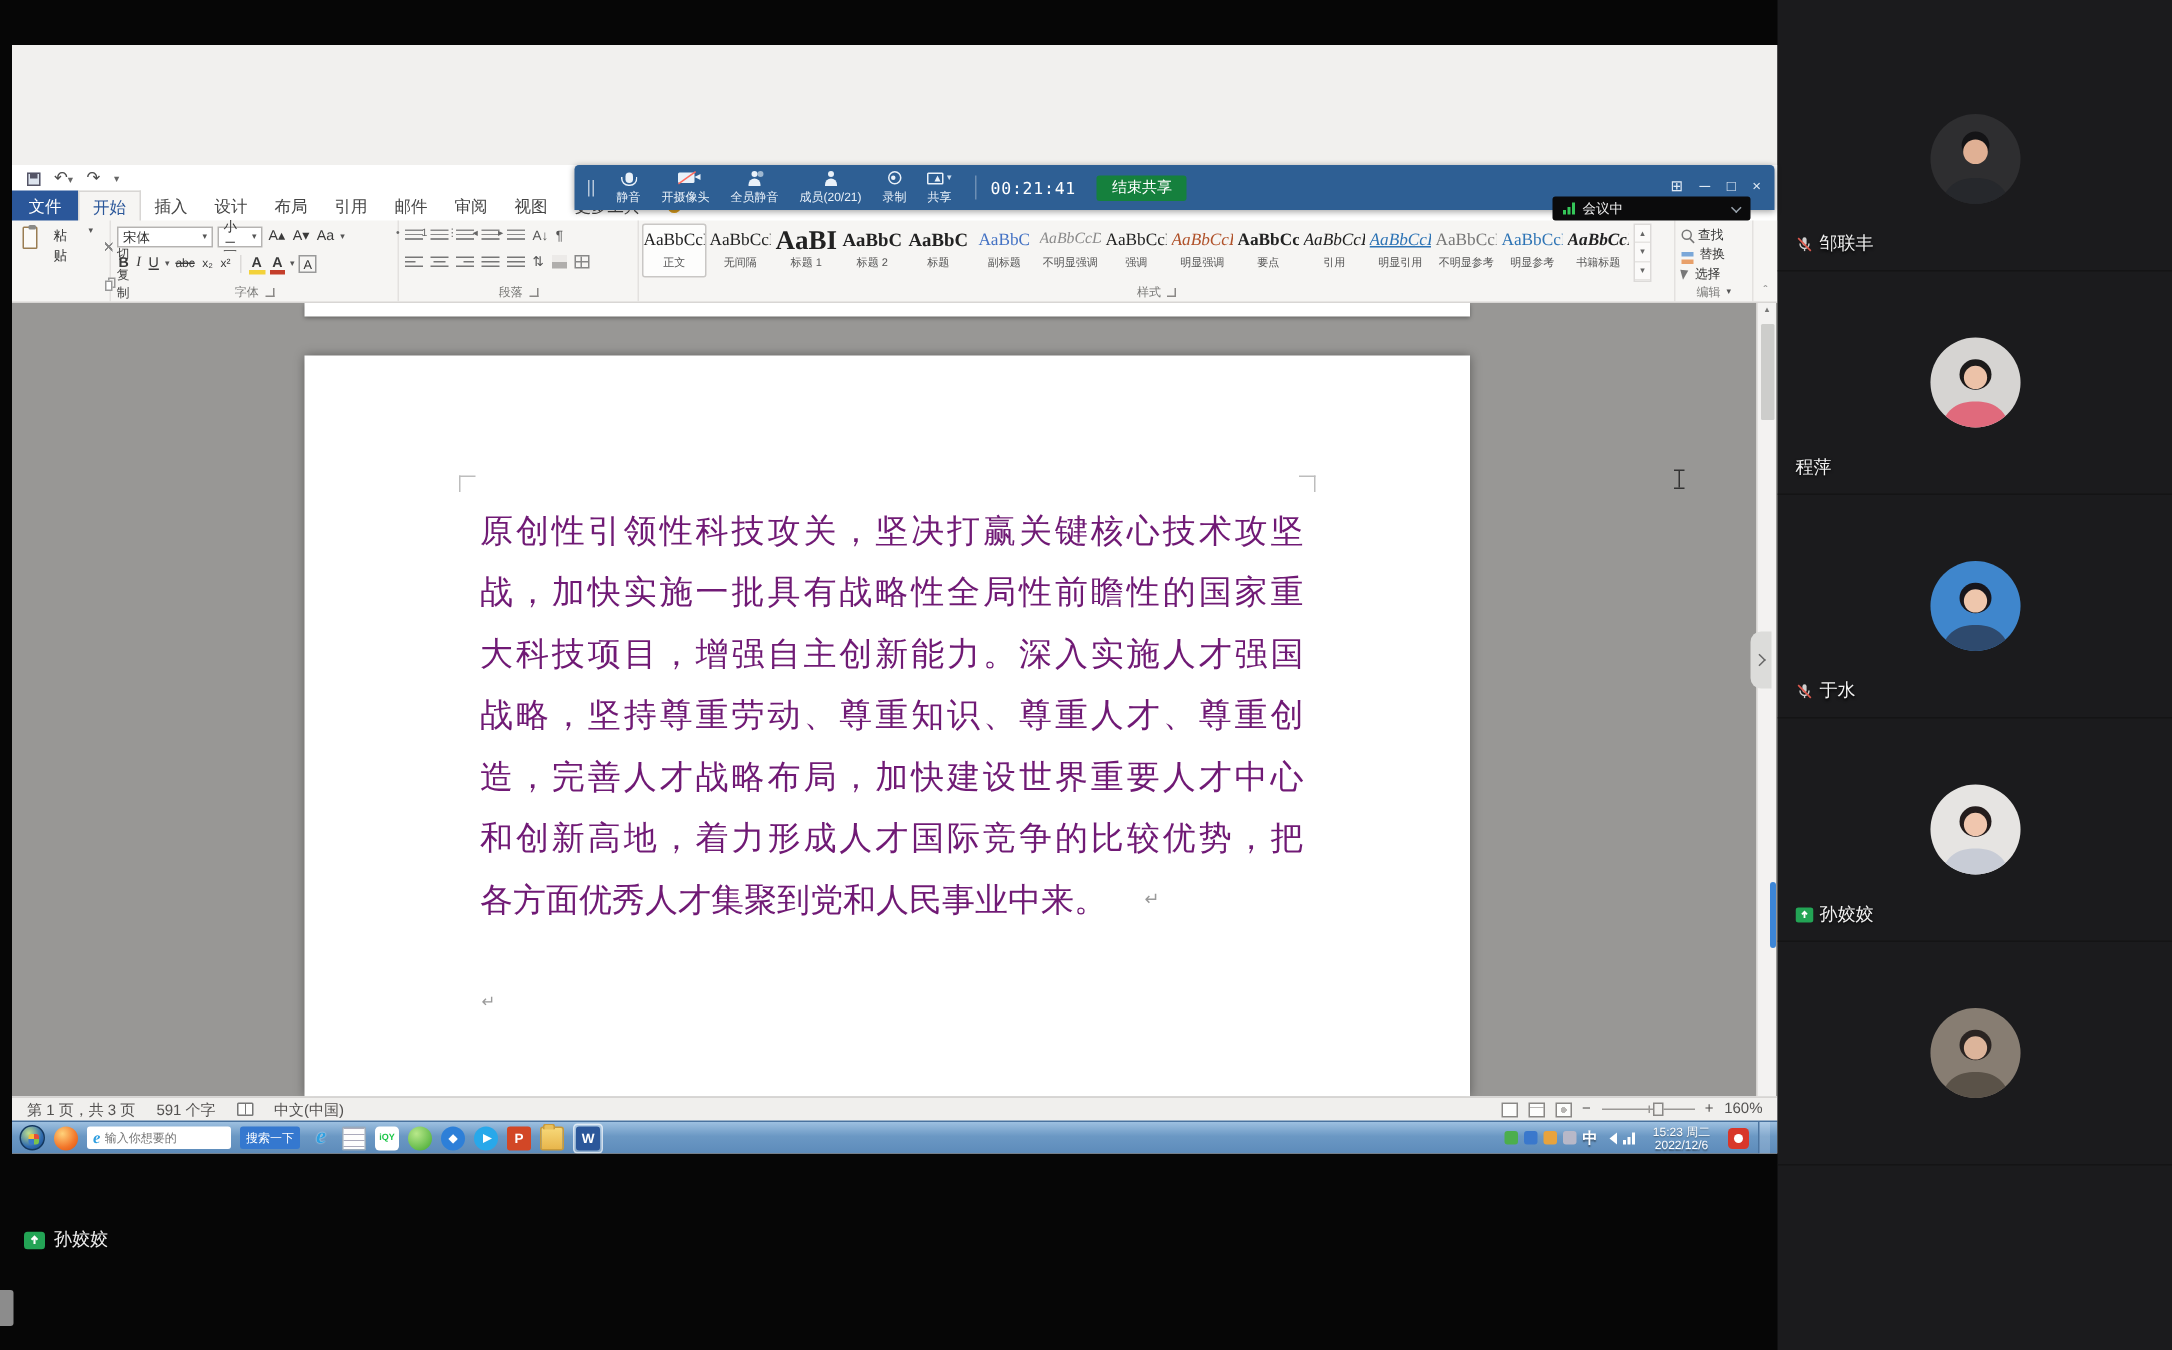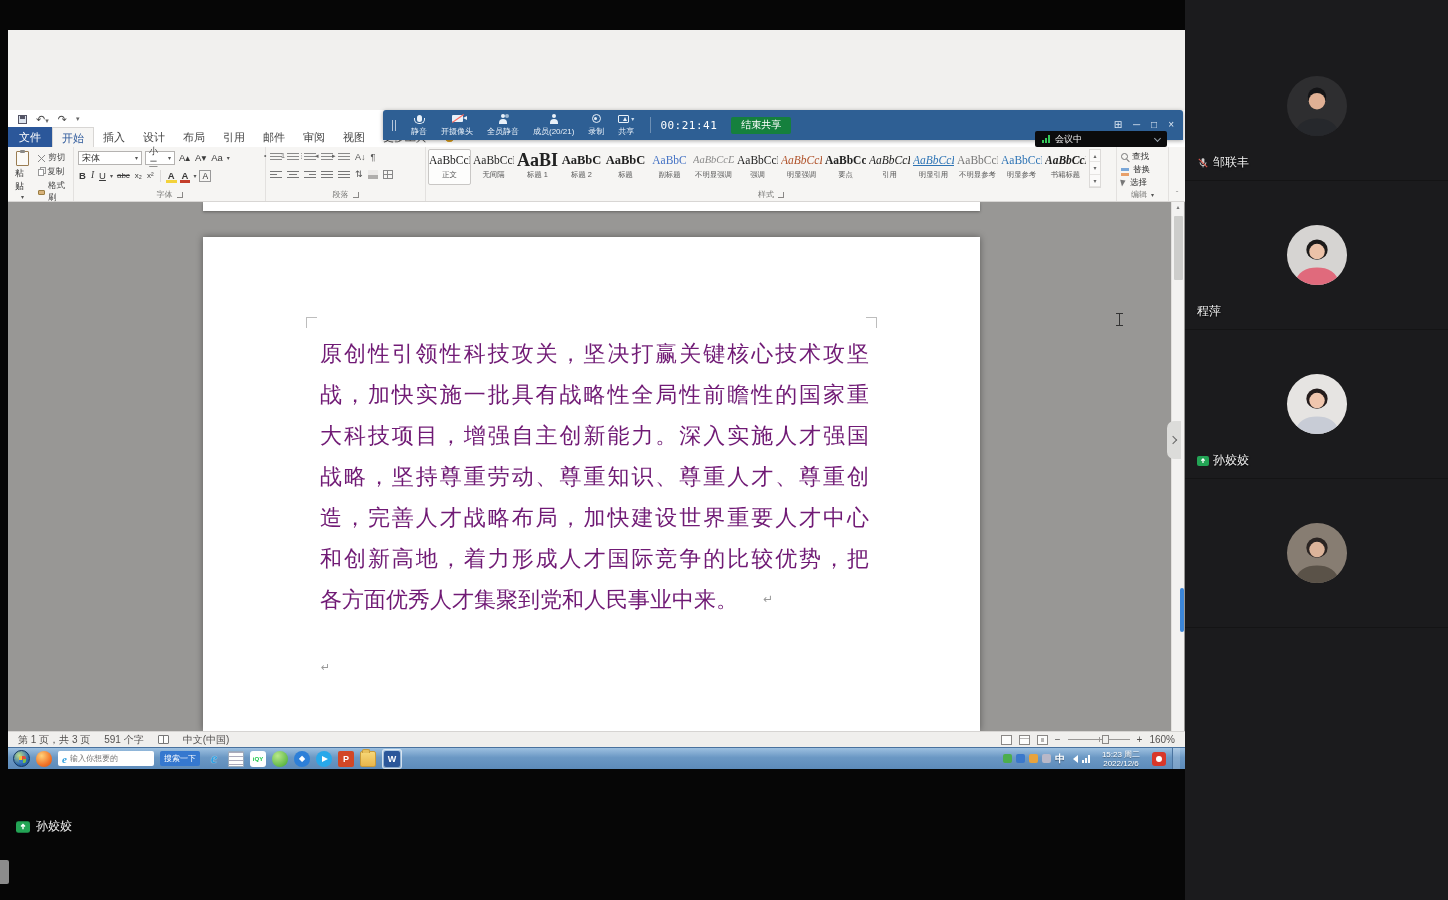--- a/index.html
+++ b/index.html
@@ -25,21 +25,21 @@
 .bulb{width:9px;height:9px;border-radius:50%;background:#f2c040;align-self:center;margin-left:9px;box-shadow:inset 0 -2px 0 #d89c20}
 
 
 .ribbon{position:absolute;left:0;top:37px;width:1177px;height:55px;background:#f6f5f3;border-bottom:1px solid #d8d6d4;display:flex}
 .rbg{display:flex;flex-direction:column;border-right:1px solid #e3e1df}
 .rbc{flex:1;display:flex;padding:3px 4px 0}
 .rbl{height:13px;font-size:8px;color:#7a7a78;display:flex;align-items:center;justify-content:center;gap:4px}
 .lnch{width:6px;height:6px;border-right:1px solid #8a8886;border-bottom:1px solid #8a8886}
 
 .g-clip{width:66px}
-.paste{display:flex;flex-direction:column;align-items:center;font-size:9px;color:#333;gap:1px;padding:1px 3px}
+.paste{display:flex;flex-direction:row;font-size:9px;color:#333;gap:11px;padding:1px 3px}
 .ic-clip{width:13px;height:15px;border:1px solid #9a7d52;background:#fbfaf7;border-radius:1px;position:relative}
 .ic-clip::before{content:"";position:absolute;left:3px;top:-2px;width:5px;height:3px;background:#8a8a88;border-radius:1px}
 .caret{font-size:6px;color:#555;line-height:1}
 .clipcol{display:flex;flex-direction:column;gap:2px;margin-left:5px;font-size:8.5px;color:#444;padding-top:2px}
 .clipcol .r{display:flex;align-items:center;gap:3px}
 .mi-cut{width:7px;height:7px;background:linear-gradient(45deg,transparent 44%,#888 44% 56%,transparent 56%),linear-gradient(-45deg,transparent 44%,#888 44% 56%,transparent 56%)}
 .mi-copy{width:6px;height:7px;border:1px solid #999;background:#fff;box-shadow:2px -2px 0 -1px #f6f5f3,2px -2px 0 0 #999}
 .mi-paint{width:8px;height:5px;background:#d8b27a;border:1px solid #9a7d42;border-radius:1px}
 
 .g-font{width:192px}
@@ -643,20 +643,44 @@
           <ellipse cx="32" cy="26.5" rx="11" ry="10.5" fill="#1c1a1a"></ellipse>
           <circle cx="32" cy="28.5" r="8" fill="#ecc2a8"></circle>
         </g>
       </svg>
       <div class="plabel">
         <span>程萍</span>
       </div>
     </div>
 
 
+    <div class="tile">
+      <svg class="av" viewBox="0 0 64 64">
+        <defs>
+            <clipPath id="c4">
+              <circle cx="32" cy="32" r="31"></circle>
+            </clipPath>
+          </defs>
+        <circle cx="32" cy="32" r="31" fill="#3f86cc"></circle>
+        <g clip-path="url(#c4)">
+          <path d="M8 66c2-16 12-21 24-21s22 5 24 21z" fill="#2e4a6e"></path>
+          <ellipse cx="32" cy="26.5" rx="11" ry="10.5" fill="#17161c"></ellipse>
+          <circle cx="32" cy="28.5" r="8" fill="#eec6ac"></circle>
+        </g>
+      </svg>
+      <div class="plabel">
+        <svg width="12" height="12" viewBox="0 0 12 12">
+            <rect x="4.6" y="1.2" width="2.8" height="5.6" rx="1.4" fill="#cfcfcf"></rect>
+            <path d="M3 5.4a3 3.2 0 0 0 6 0" fill="none" stroke="#cfcfcf"></path>
+            <rect x="5.6" y="8.4" width="0.9" height="2" fill="#cfcfcf"></rect>
+            <line x1="1.8" y1="1.8" x2="10.2" y2="10.2" stroke="#e05a4e" stroke-width="1.1"></line>
+          </svg>
+        <span>于水</span>
+      </div>
+    </div>
 
     <div class="tile">
       <svg class="av" viewBox="0 0 64 64">
         <defs>
             <clipPath id="c5">
               <circle cx="32" cy="32" r="31"></circle>
             </clipPath>
           </defs>
         <circle cx="32" cy="32" r="31" fill="#e6e4e2"></circle>
         <g clip-path="url(#c5)">

